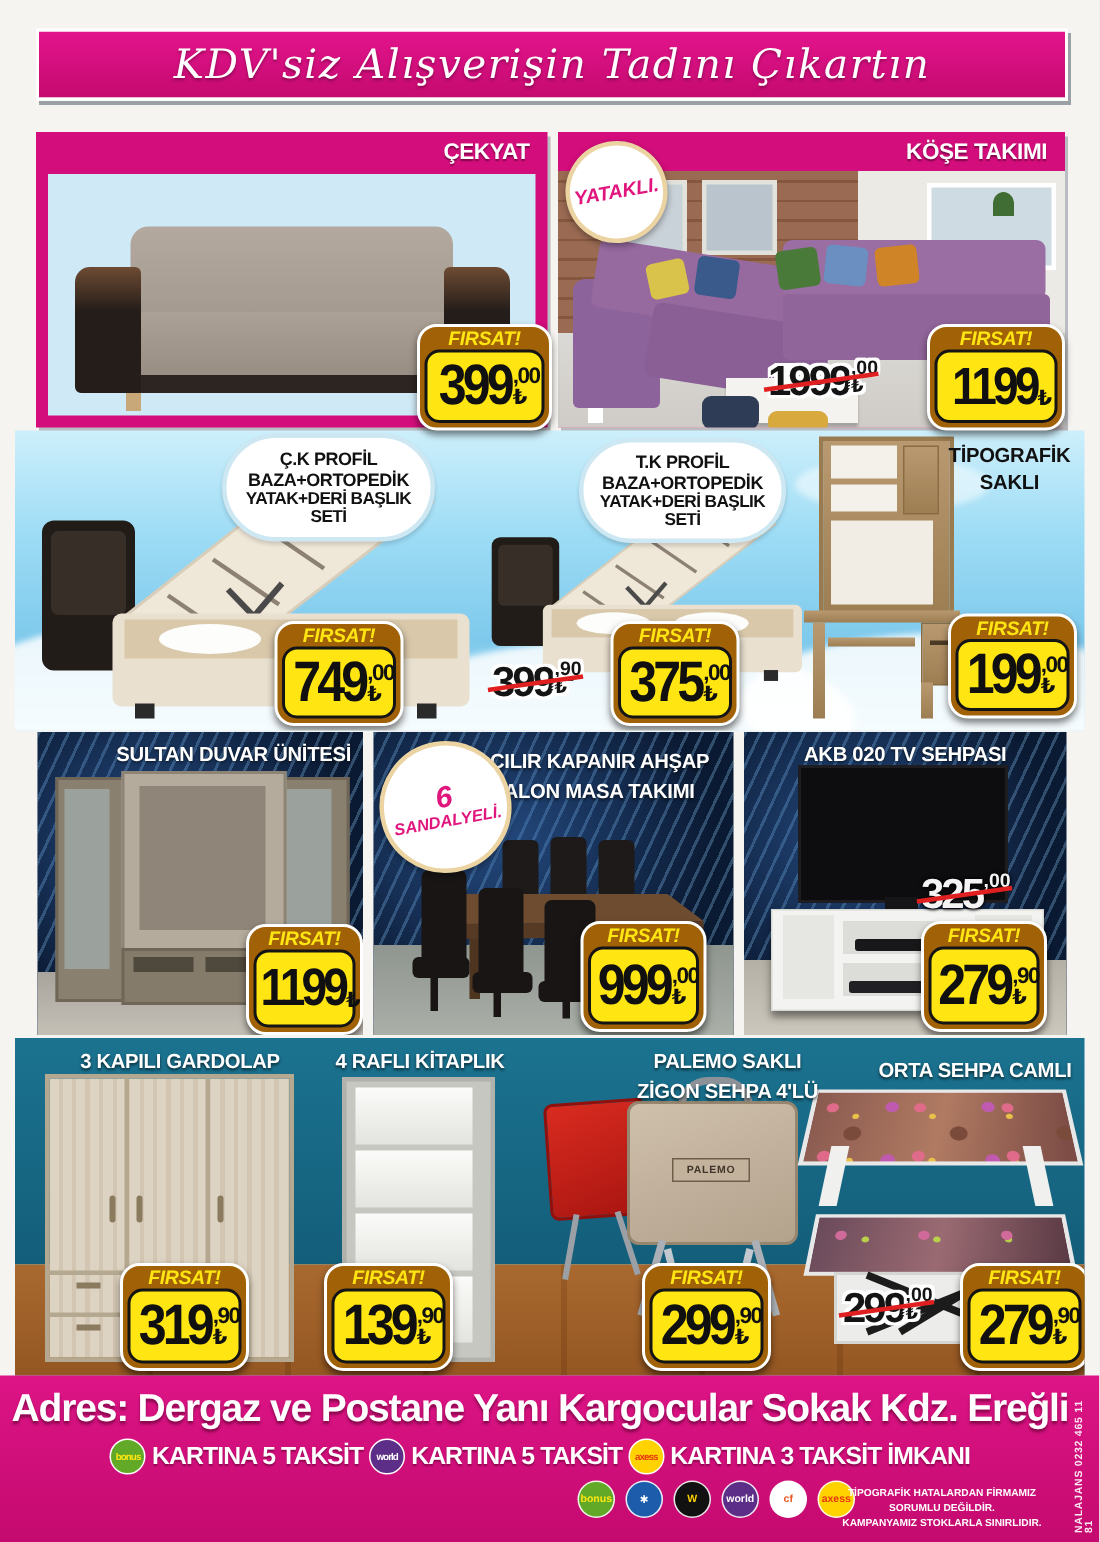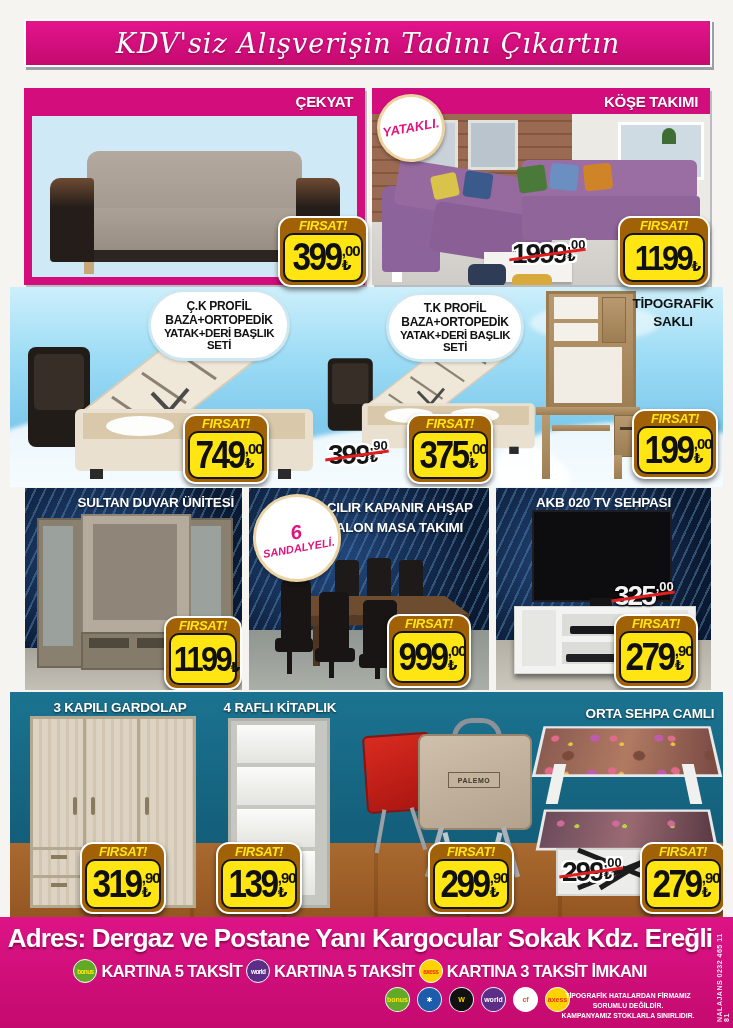--- a/index.html
+++ b/index.html
@@ -397,20 +397,24 @@
           </span>
       </div>
     </div>
   </div>
 
   <div class="abs row4">
     <div class="floor"></div>
 
     <div class="plabel" style="left:20px;top:8px;width:180px;text-align:center;">3 KAPILI GARDOLAP</div>
     <div class="plabel" style="left:200px;top:8px;width:140px;text-align:center;">4 RAFLI KİTAPLIK</div>
+    <div class="plabel" style="left:400px;top:6px;width:150px;text-align:center;line-height:1.5;">
+      <div>PALEMO SAKLI</div>
+      <div>ZİGON SEHPA 4'LÜ</div>
+    </div>
     <div class="plabel" style="left:570px;top:14px;width:140px;text-align:center;">ORTA SEHPA CAMLI</div>
 
     <div class="abs" style="left:20px;top:24px;width:160px;height:186px;background:repeating-linear-gradient(90deg,#ddd3c2 0 6px,#d2c6b2 6px 9px);border:3px solid #b5a археолог890;border:3px solid #b5a890;">
       <div class="abs" style="left:50px;top:0;width:3px;height:100%;background:#b5a890;"></div>
       <div class="abs" style="left:104px;top:0;width:3px;height:100%;background:#b5a890;"></div>
       <div class="abs" style="left:0;top:128px;width:52px;height:3px;background:#b5a890;"></div>
       <div class="abs" style="left:0;top:156px;width:52px;height:3px;background:#b5a890;"></div>
       <div class="abs" style="left:40px;top:78px;width:4px;height:18px;background:#8a7a5e;border-radius:2px;"></div>
       <div class="abs" style="left:58px;top:78px;width:4px;height:18px;background:#8a7a5e;border-radius:2px;"></div>
       <div class="abs" style="left:112px;top:78px;width:4px;height:18px;background:#8a7a5e;border-radius:2px;"></div>

